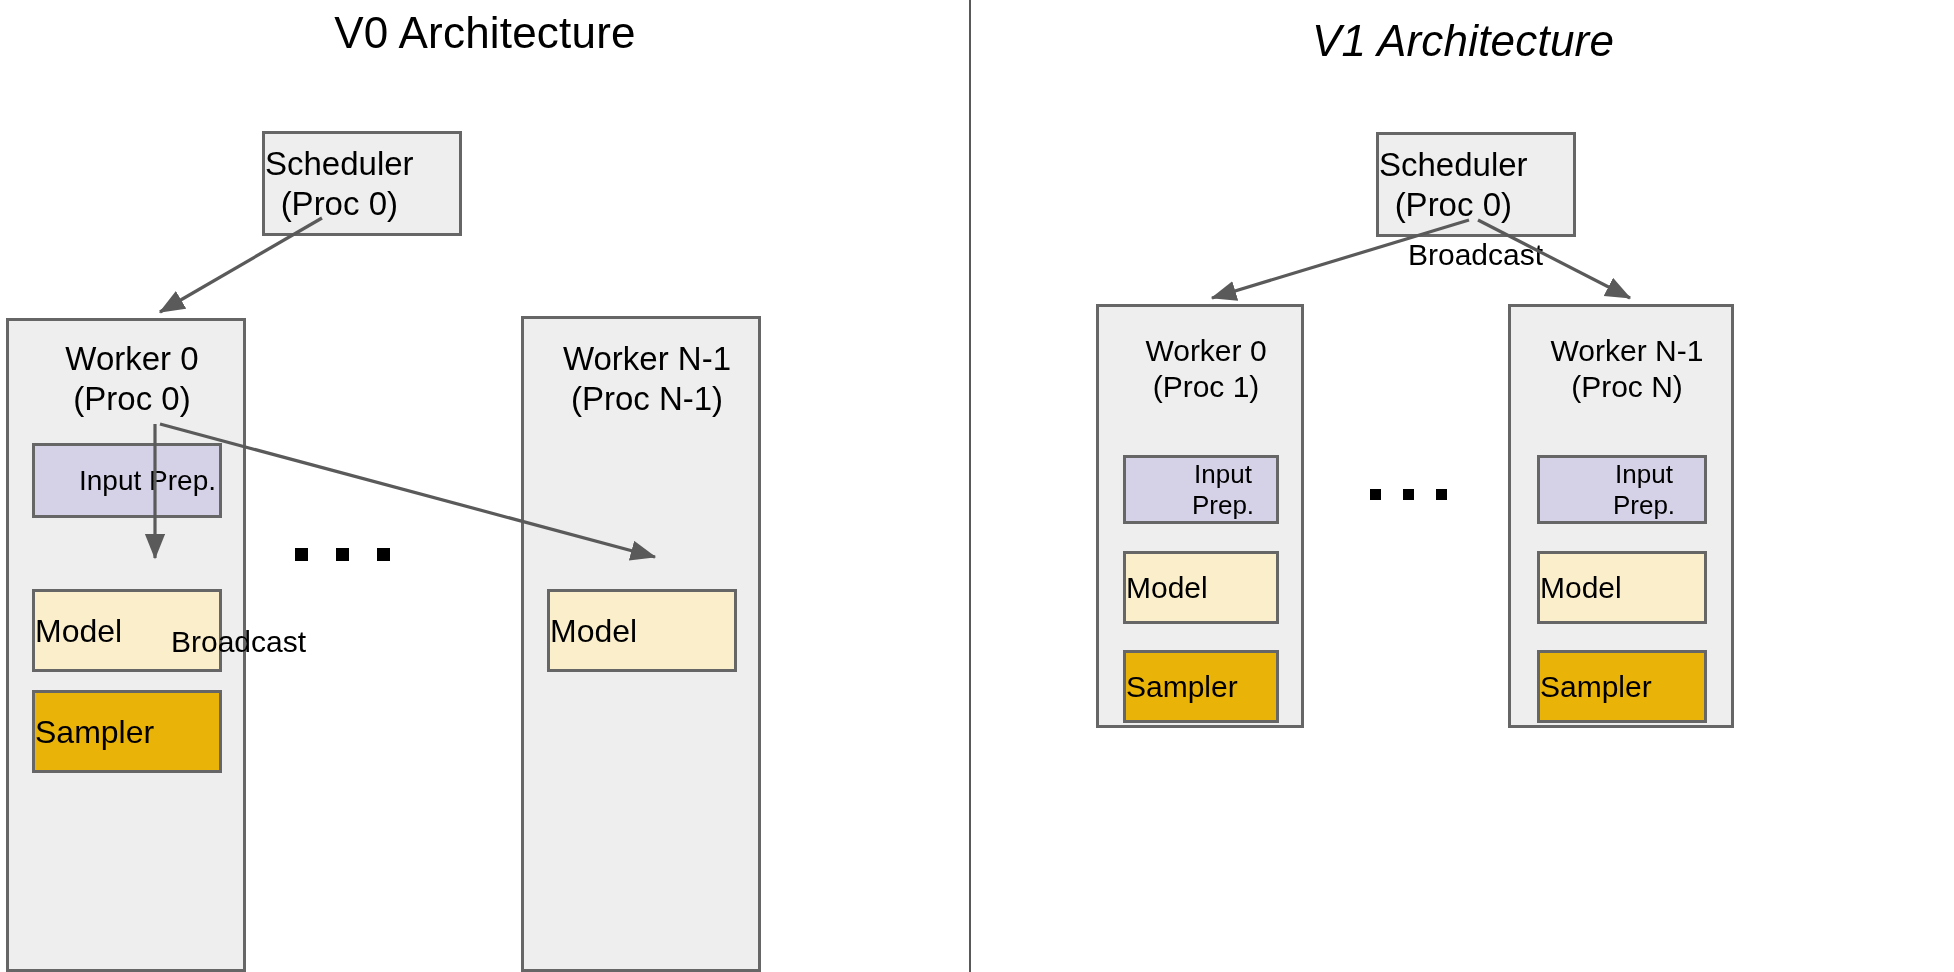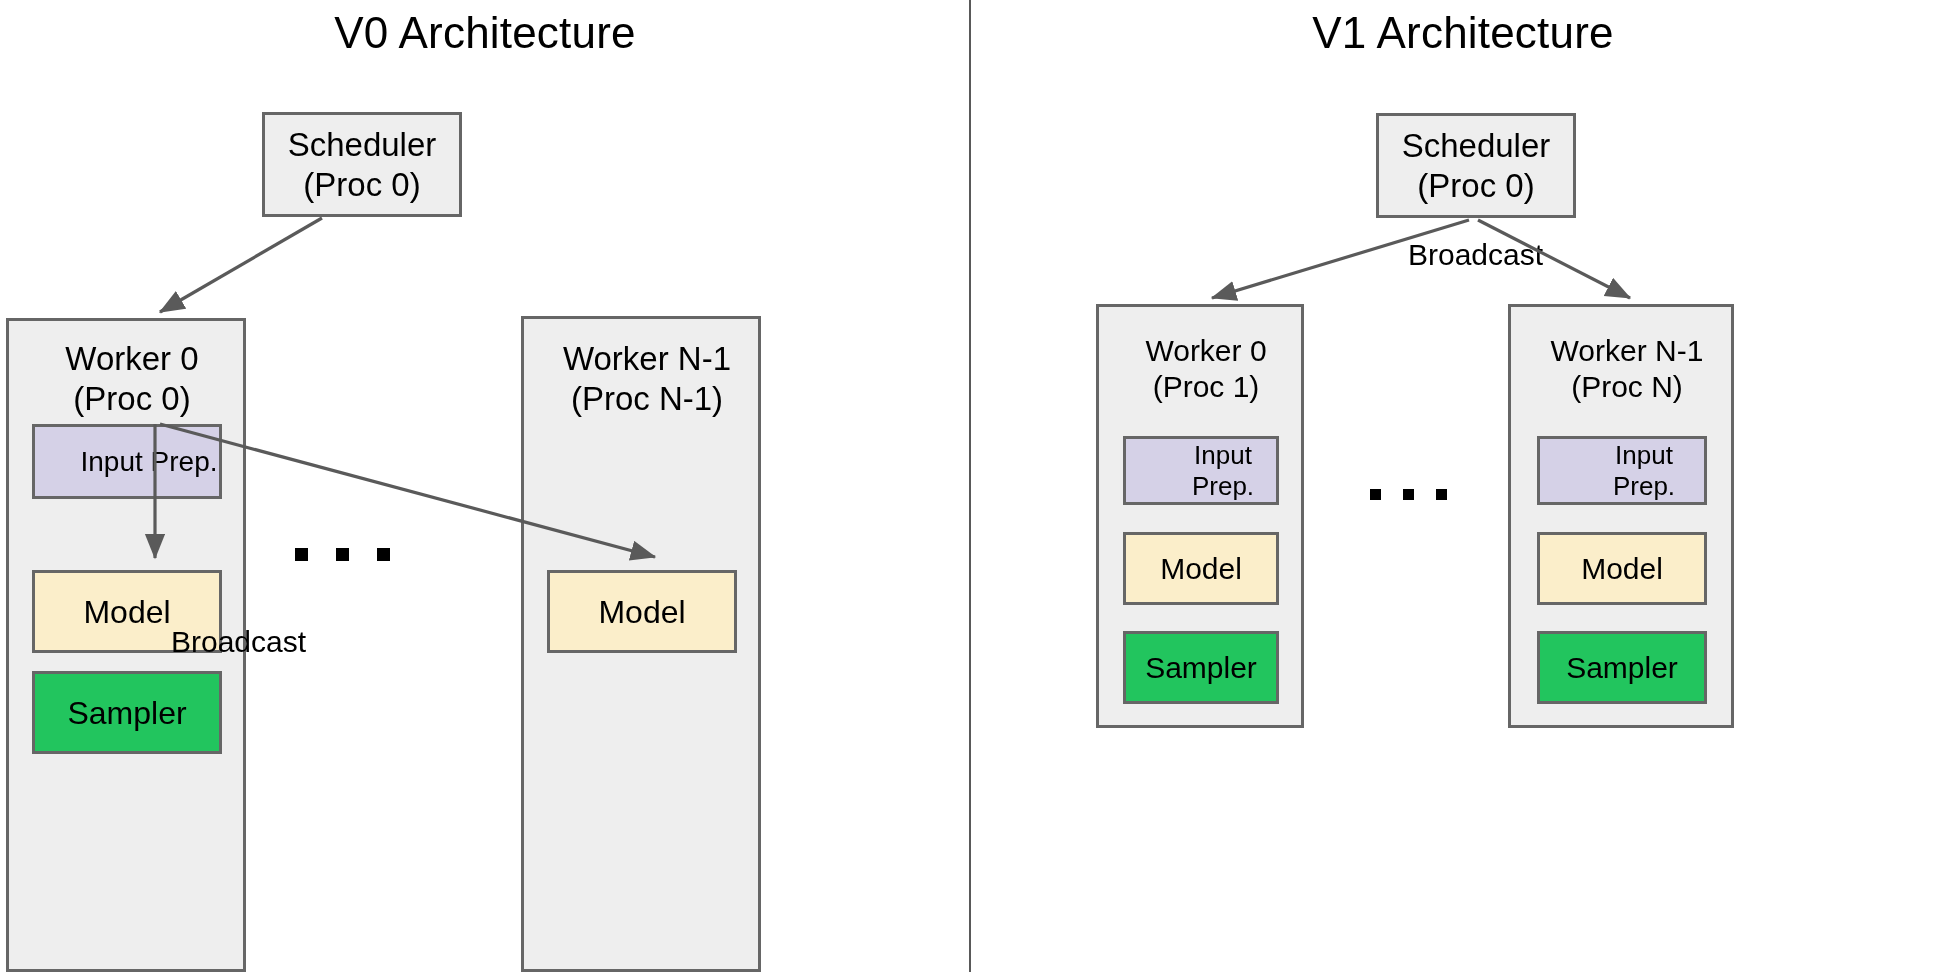--- a/index.html
+++ b/index.html
@@ -54,27 +54,28 @@
     border: 3px solid #666666;
     display: flex;
     flex-direction: column;
     align-items: center;
   }
   .container-box {
     background: #eeeeee;
   }
   .leaf-box {
     display: flex;
-    align-items: center;
+    align-items: flex-start;
     justify-content: center;
     text-align: center;
+    margin-top: 19px;
   }
   .purple { background: #d5d1e7; padding-left: 44px; }
   .yellow { background: #fbeeca; }
-  .green  { background: #22c55e; }
+  .green  { background: #eab308; }
 
   .box-label {
     text-align: center;
     white-space: pre-line;
     color: #000;
   }
 
   .label-30 { font-size: 30px; line-height: 36px; }
   .label-32 { font-size: 32px; line-height: 38px; }
   .label-33 { font-size: 33px; line-height: 40px; }
@@ -187,21 +188,21 @@
       <line x1="322" y1="218" x2="160" y2="312" stroke="#5a5a5a" stroke-width="3.2" marker-end="url(#ah-v0)"></line>
 
       <line x1="155" y1="424" x2="155" y2="558" stroke="#5a5a5a" stroke-width="3.2" marker-end="url(#ah-v0)"></line>
 
       <line x1="160" y1="424" x2="655" y2="557" stroke="#5a5a5a" stroke-width="3.2" marker-end="url(#ah-v0)"></line>
     </svg>
   </div>
 
   <div class="panel" id="panel-v1">
 
-    <div class="panel-title" style="top:8px;">V1 Architecture</div>
+    <div class="panel-title" style="top:16px;font-style:italic;">V1 Architecture</div>
 
     <div class="box container-box leaf-box" style="left:404px; top:113px; width:200px; height:105px;">
       <div class="box-label label-33">Scheduler
 (Proc 0)</div>
     </div>
 
     <div class="box container-box" style="left:124px; top:304px; width:208px; height:424px;">
       <div class="header-label label-30" style="top:26px;">Worker 0
 (Proc 1)</div>
 

